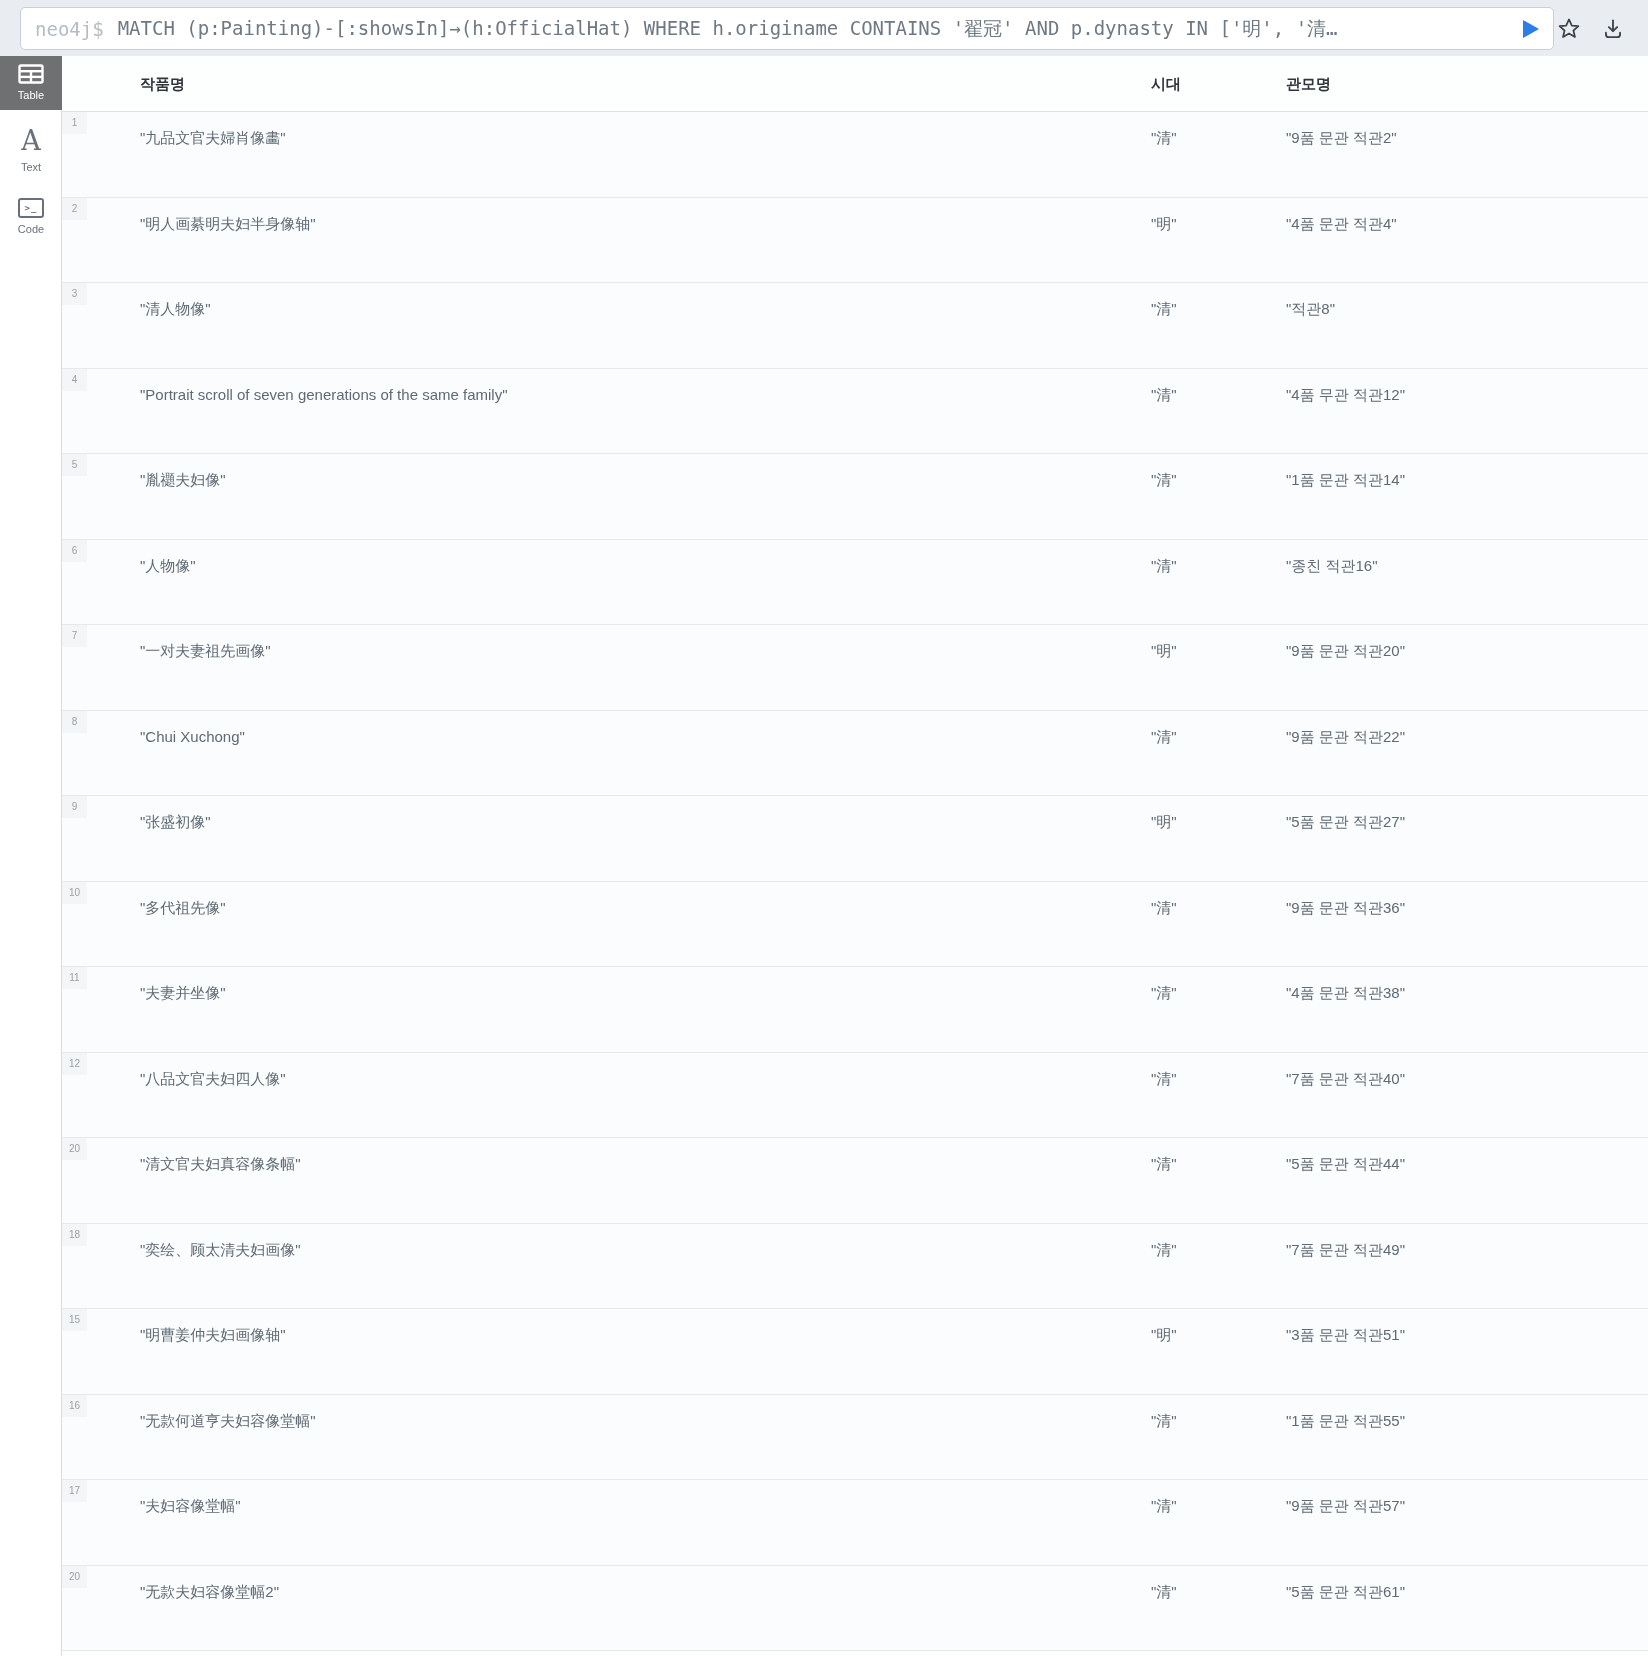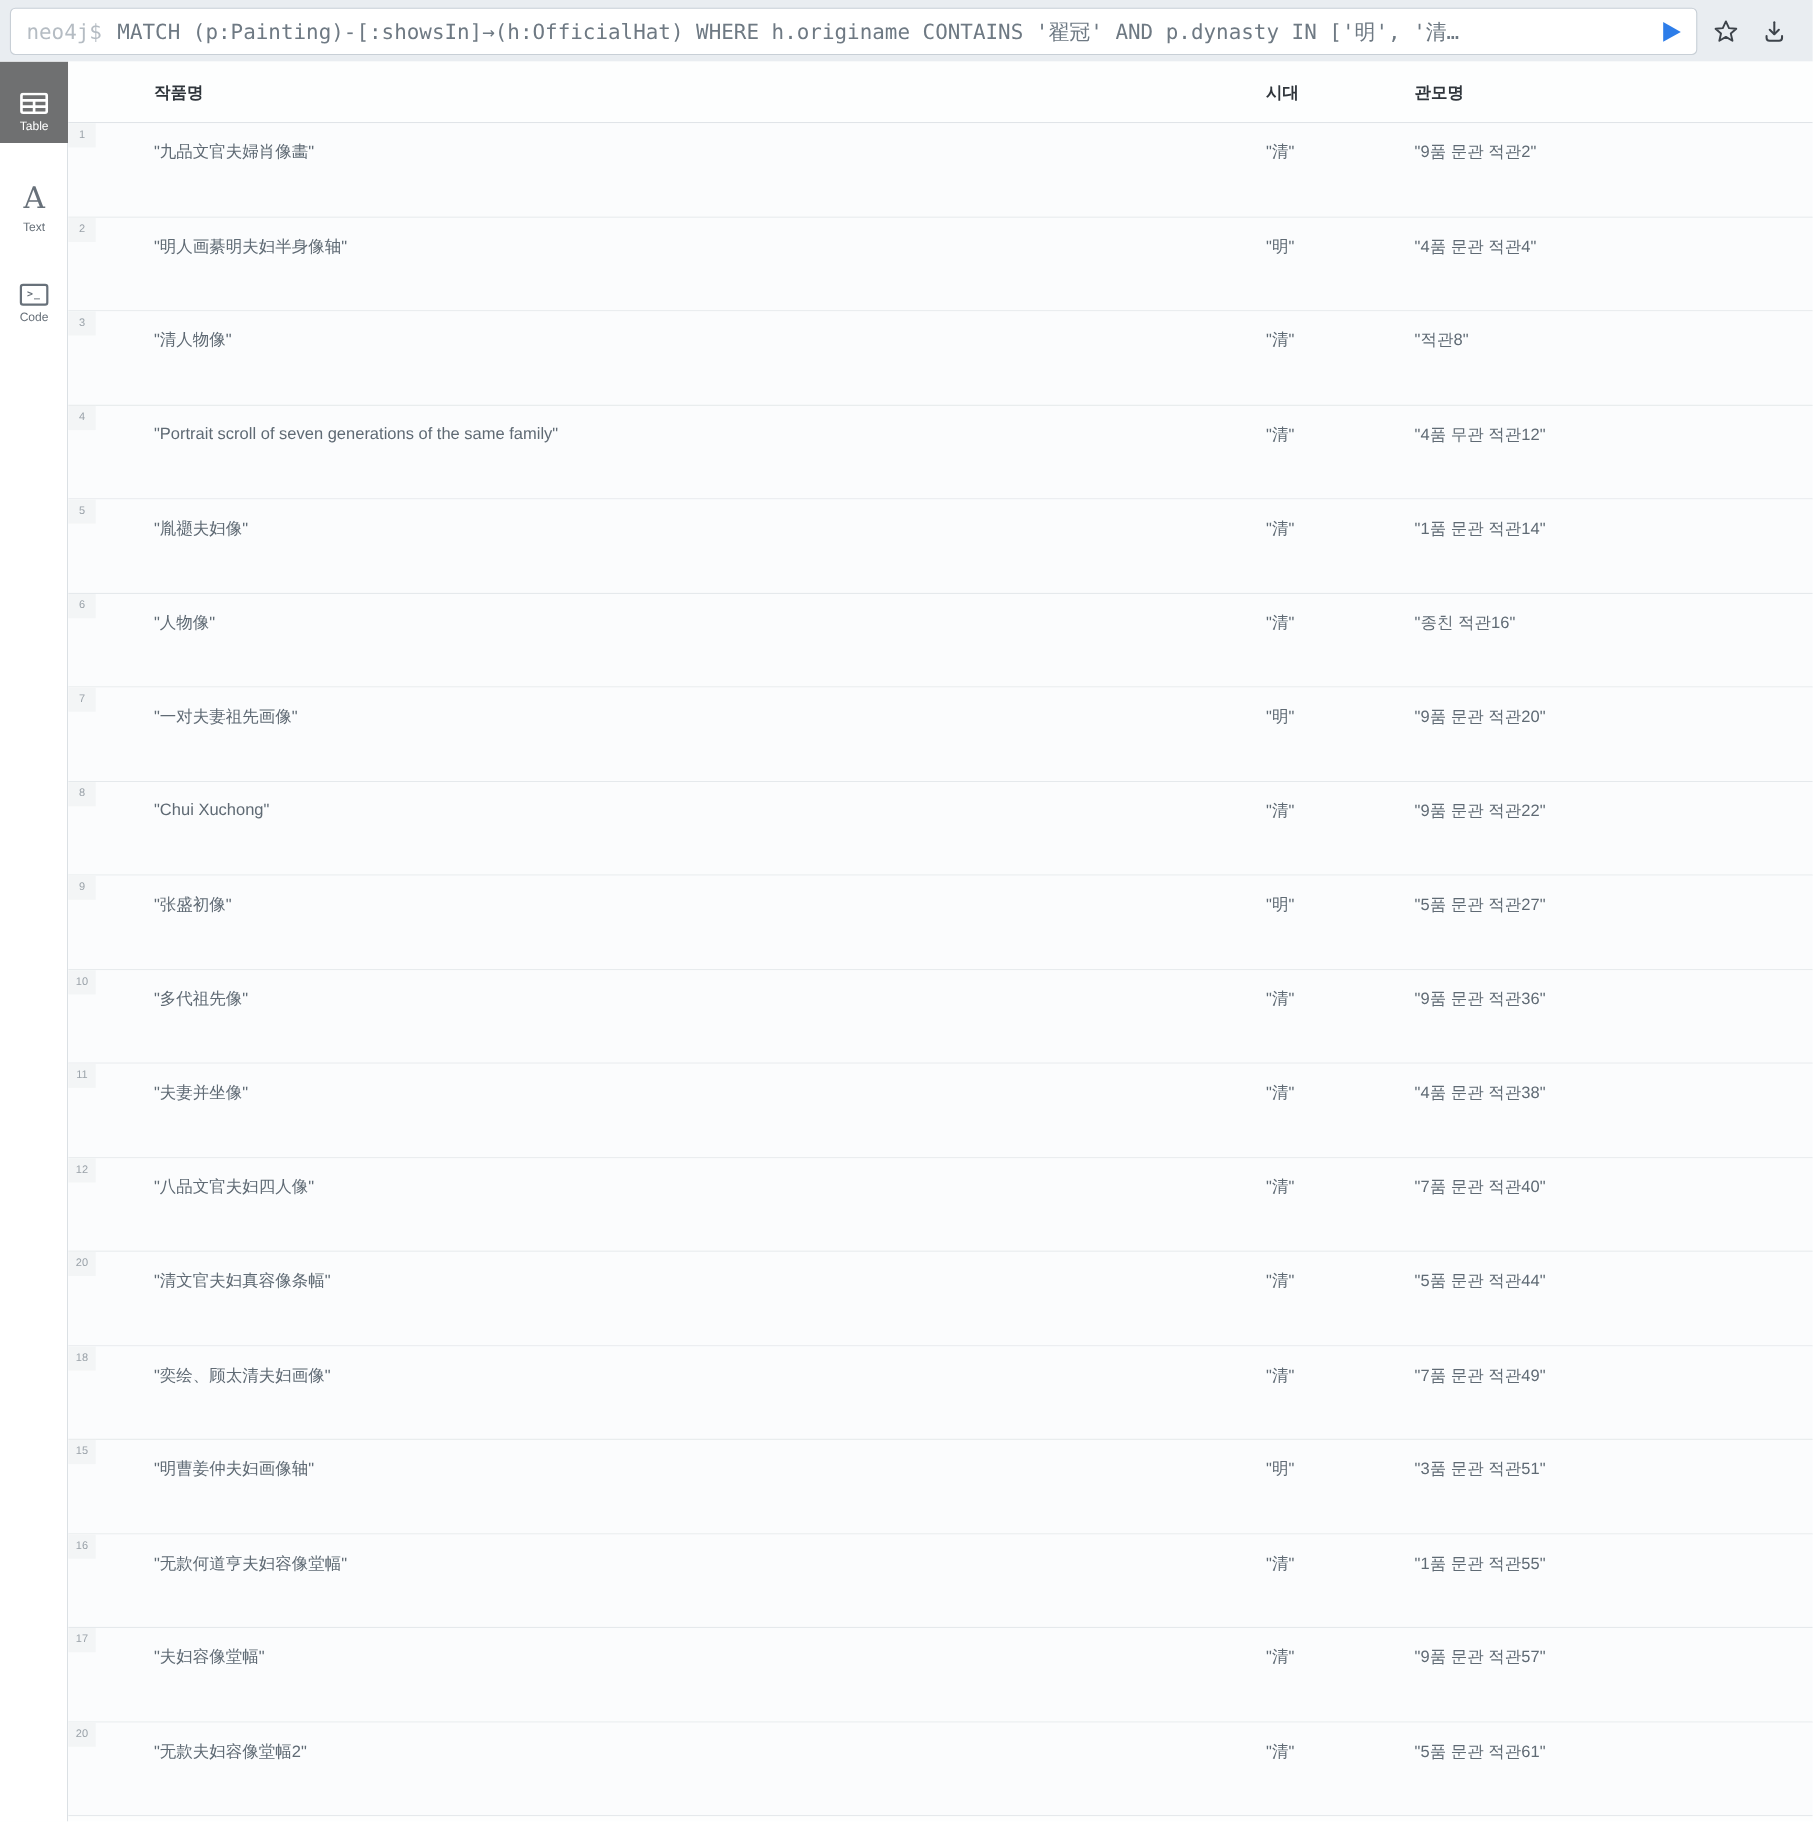--- a/index.html
+++ b/index.html
@@ -6,42 +6,42 @@
   html,body { margin:0; padding:0; }
   body {
     width:1648px; height:1656px; overflow:hidden;
     background:#ffffff;
     font-family:"Liberation Sans","DejaVu Sans",sans-serif;
   }
 
   
   .topbar { position:relative; height:56px; background:#e9edf1; }
   .query-box {
-    position:absolute; left:9px; top:7px; width:1534px; height:43px;
+    position:absolute; left:20px; top:7px; width:1534px; height:43px;
     background:#ffffff; border:1px solid #c8cfd6; border-radius:5px;
     display:flex; align-items:center; padding:0 52px 0 14px;
     font-family:"DejaVu Sans Mono","Liberation Mono",monospace;
     font-size:19px; color:#6e7983; white-space:nowrap; overflow:hidden;
   }
   .prompt { color:#b5bcc3; margin-right:14px; flex:0 0 auto; }
   .query-text { overflow:hidden; }
   .play-btn {
     position:absolute; right:12px; top:50%; transform:translateY(-50%);
     width:22px; height:22px; border:0; background:transparent; padding:0; cursor:pointer;
   }
   .topbar .tool { position:absolute; top:16px; width:26px; height:26px; background:transparent; border:0; padding:0; cursor:pointer; }
   .tool.star { left:1556px; }
   .tool.download { left:1600px; }
 
   
   .frame { display:flex; height:1600px; }
 
   .sidebar { width:62px; background:#ffffff; border-right:1px solid #d8dde2; }
   .side-item {
-    width:62px; padding:28px 0 9px; text-align:center;
+    width:62px; padding:8px 0 9px; text-align:center;
     color:#68717a; font-size:11px; cursor:pointer;
   }
   .side-item .glyph { display:block; margin:0 auto 5px; }
   .side-item.selected { background:#6f7071; color:#ffffff; }
   .side-item + .side-item { margin-top:8px; }
   .a-glyph { font-family:"DejaVu Serif","Liberation Serif",serif; font-size:27px; line-height:30px; color:#68717a; font-weight:400; }
   .code-glyph {
     width:26px; height:20px; border:2px solid #68717a; border-radius:3px;
     font-family:"DejaVu Sans Mono",monospace; font-size:9px; font-weight:bold;
     color:#68717a; line-height:16px; text-align:center; letter-spacing:1px;

